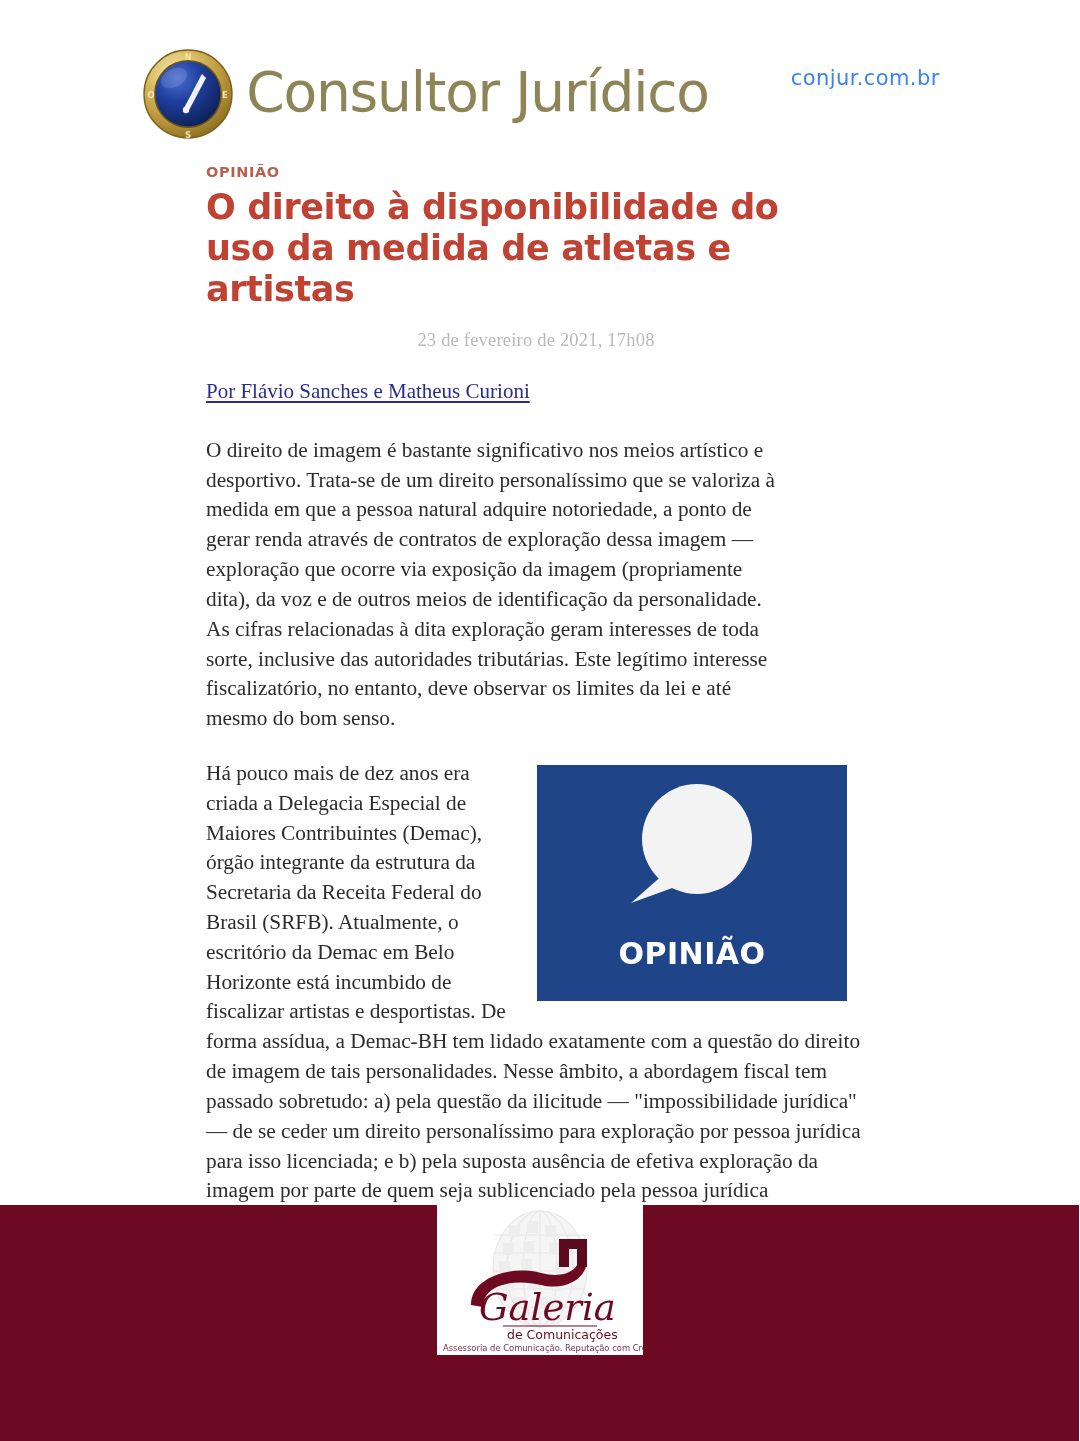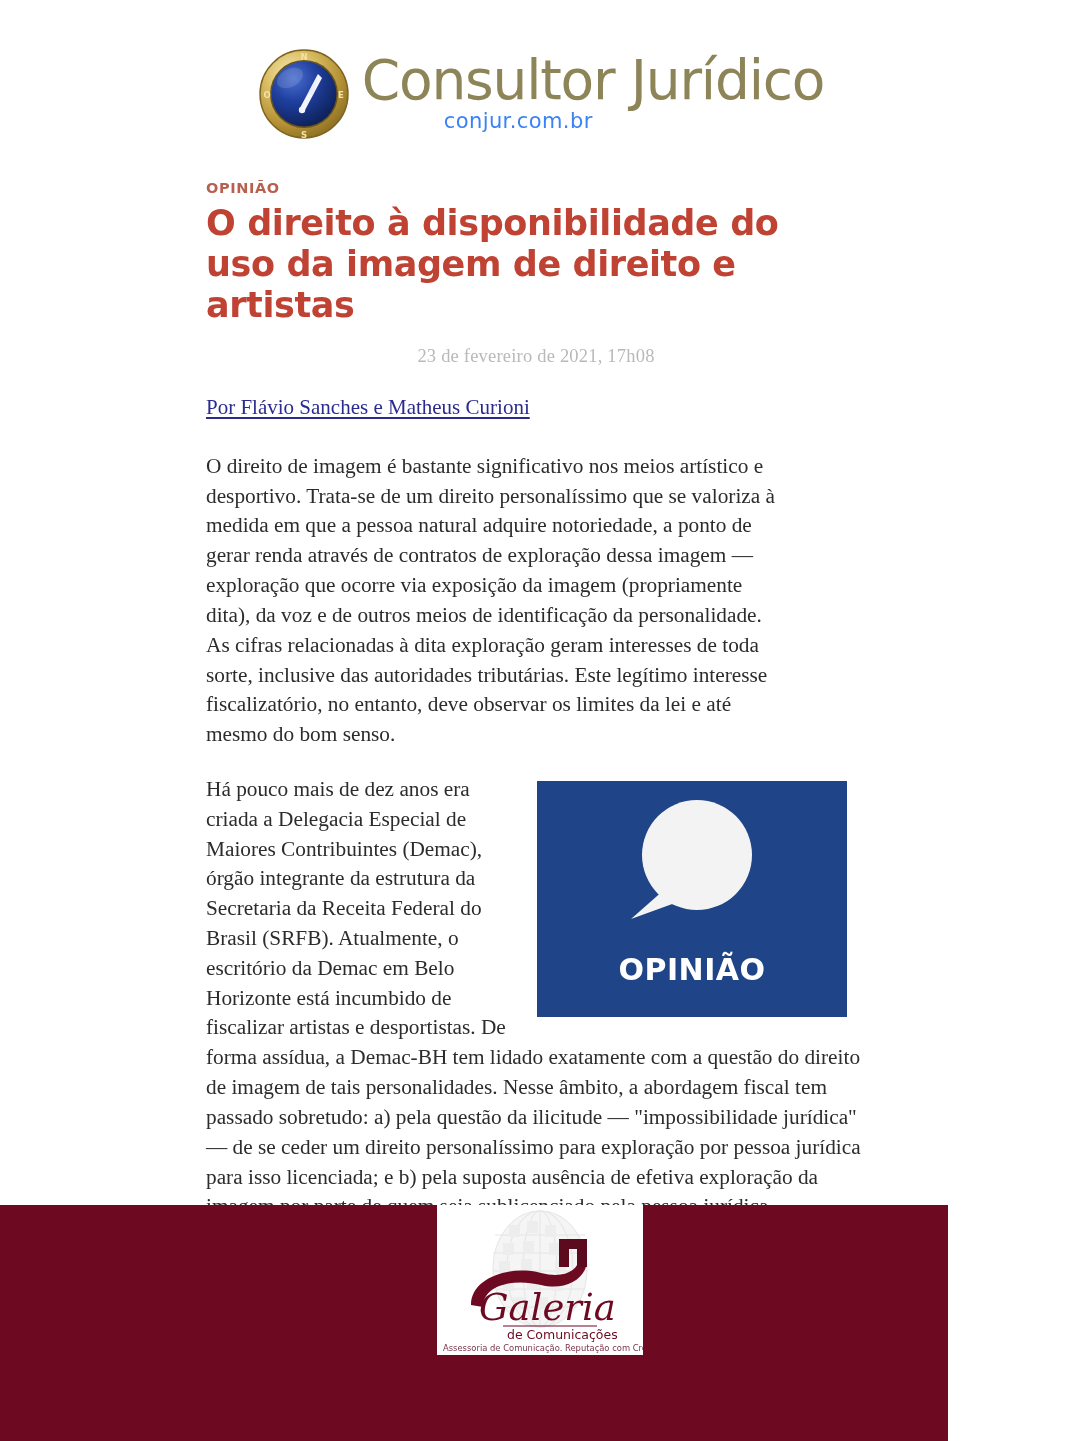--- a/index.html
+++ b/index.html
@@ -43,21 +43,21 @@
   .compass {
     position: relative;
     width: 96px;
     height: 96px;
     flex: 0 0 96px;
   }
   .compass svg { display: block; }
 
   .wordmark {
     display: flex;
-    flex-direction: column;
+    flex-direction: row;
     justify-content: flex-end;
     line-height: 1;
     padding-bottom: 4px;
   }
   .wordmark-main {
     font-family: "DejaVu Sans", "Liberation Sans", sans-serif;
     font-size: 55px;
     letter-spacing: -1.2px;
     color: #8d8458;
     font-weight: 400;
@@ -69,21 +69,21 @@
     color: #3b82f6;
     letter-spacing: 0.4px;
     margin-top: 3px;
     margin-left: 82px;
   }
 
   
   .article {
     position: absolute;
     left: 206px;
-    top: 180px;
+    top: 164px;
     width: 660px;
   }
 
   .kicker {
     font-family: "DejaVu Sans", "Liberation Sans", sans-serif;
     font-size: 14.5px;
     font-weight: 700;
     letter-spacing: 0.6px;
     color: #b8604f;
     margin: 0 0 7px 0;
@@ -160,21 +160,21 @@
     font-size: 30px;
     letter-spacing: 0.5px;
     color: #ffffff;
   }
 
   
   .footer-band {
     position: absolute;
     left: 0;
     top: 1205px;
-    width: 948px;
+    width: 1079px;
     height: 236px;
     background: #6d0a22;
   }
   .footer-logo {
     position: absolute;
     left: 437px;
     top: 0px;
     width: 206px;
     height: 150px;
     background: #ffffff;
@@ -230,21 +230,21 @@
         <span class="wordmark-sub">conjur.com.br</span>
       </div>
 
     </div>
   </header>
 
   <main class="article">
 
     <div class="kicker">OPINIÃO</div>
 
-    <h1 class="headline">O direito à disponibilidade do uso da imagem de direito e artistas</h1>
+    <h1 class="headline">O direito à disponibilidade do uso da medida de atletas e artistas</h1>
 
     <div class="timestamp">23 de fevereiro de 2021, 17h08</div>
 
     <a class="byline" href="#">Por Flávio Sanches e Matheus Curioni</a>
 
     <p class="body-copy para-1">O direito de imagem é bastante significativo nos meios artístico e desportivo. Trata-se de um direito personalíssimo que se valoriza à medida em que a pessoa natural adquire notoriedade, a ponto de gerar renda através de contratos de exploração dessa imagem — exploração que ocorre via exposição da imagem (propriamente dita), da voz e de outros meios de identificação da personalidade. As cifras relacionadas à dita exploração geram interesses de toda sorte, inclusive das autoridades tributárias. Este legítimo interesse fiscalizatório, no entanto, deve observar os limites da lei e até mesmo do bom senso.</p>
 
     <p class="body-copy para-2">
       <span class="figure">
         <span class="bubble-wrap">

